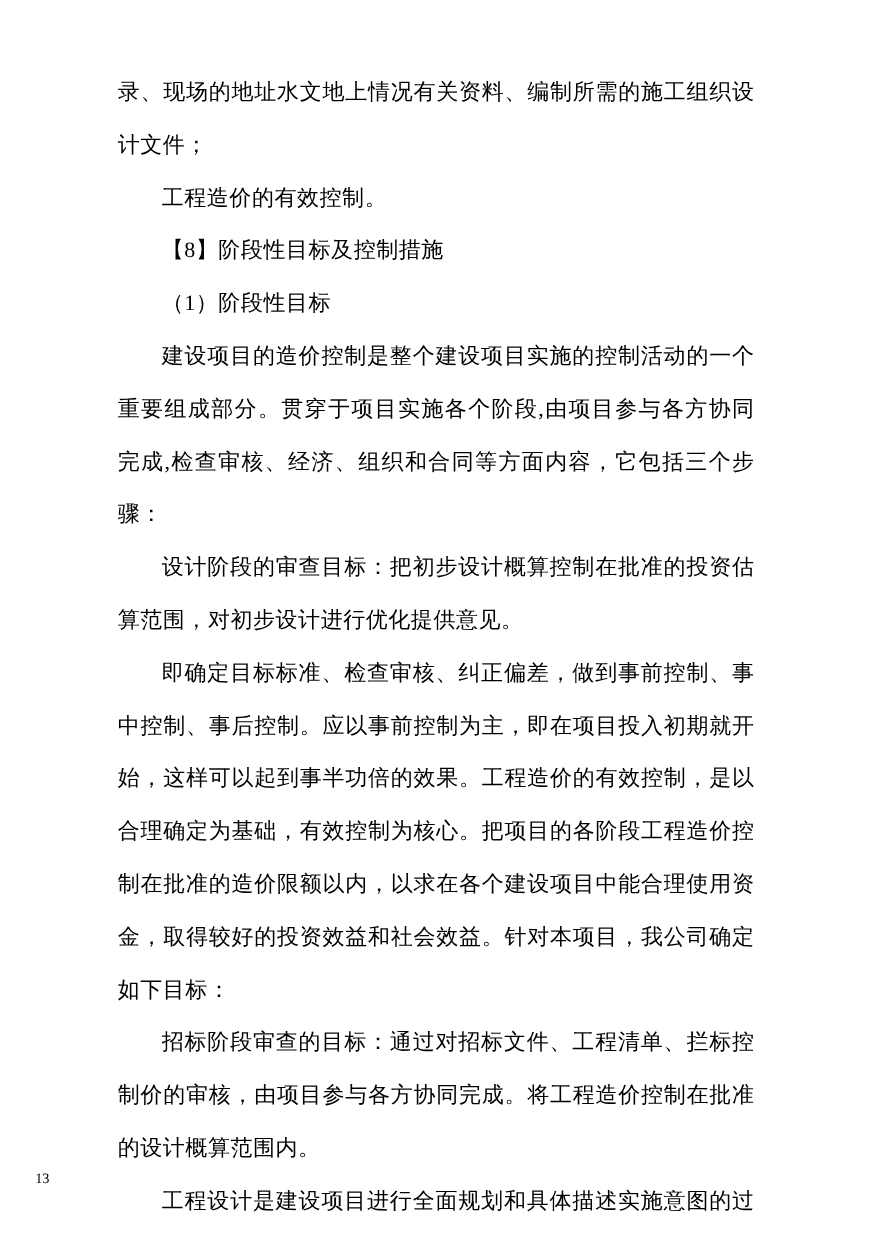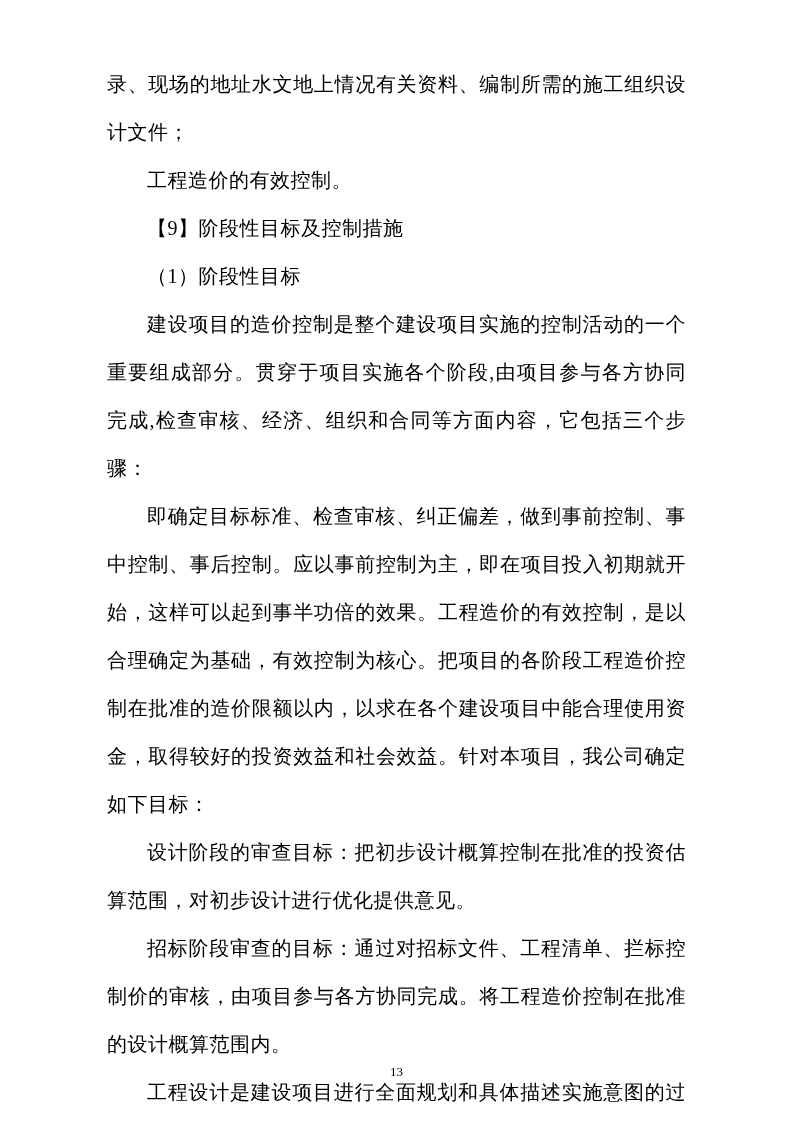--- a/index.html
+++ b/index.html
@@ -32,40 +32,40 @@
     word-break: break-all;
   }
   .para.continuation {
     text-indent: 0;
   }
   .page-footer {
     position: absolute;
     left: 0;
     right: 0;
     bottom: 42px;
-    text-align: center;
+    text-align: left;
   }
   .page-number {
     font-size: 13px;
     font-family: "Liberation Serif", "DejaVu Serif", serif;
     color: #000000;
   }
 </style>
 </head>
 <body>
 
 <div class="page">
   <div class="doc-body">
     <p class="para continuation">录、现场的地址水文地上情况有关资料、编制所需的施工组织设计文件；</p>
     <p class="para">工程造价的有效控制。</p>
-    <p class="para">【9】阶段性目标及控制措施</p>
+    <p class="para">【8】阶段性目标及控制措施</p>
     <p class="para">（1）阶段性目标</p>
     <p class="para">建设项目的造价控制是整个建设项目实施的控制活动的一个重要组成部分。贯穿于项目实施各个阶段,由项目参与各方协同完成,检查审核、经济、组织和合同等方面内容，它包括三个步骤：</p>
+    <p class="para">设计阶段的审查目标：把初步设计概算控制在批准的投资估算范围，对初步设计进行优化提供意见。</p>
     <p class="para">即确定目标标准、检查审核、纠正偏差，做到事前控制、事中控制、事后控制。应以事前控制为主，即在项目投入初期就开始，这样可以起到事半功倍的效果。工程造价的有效控制，是以合理确定为基础，有效控制为核心。把项目的各阶段工程造价控制在批准的造价限额以内，以求在各个建设项目中能合理使用资金，取得较好的投资效益和社会效益。针对本项目，我公司确定如下目标：</p>
-    <p class="para">设计阶段的审查目标：把初步设计概算控制在批准的投资估算范围，对初步设计进行优化提供意见。</p>
     <p class="para">招标阶段审查的目标：通过对招标文件、工程清单、拦标控制价的审核，由项目参与各方协同完成。将工程造价控制在批准的设计概算范围内。</p>
     <p class="para">工程设计是建设项目进行全面规划和具体描述实施意图的过程，是工程建设的灵魂，是处理技术与经济关系的关键环节，是确定和控制造价的重点阶段。</p>
   </div>
 
   <div class="page-footer">
     <span class="page-number">13</span>
   </div>
 </div>
 
 </body></html>

